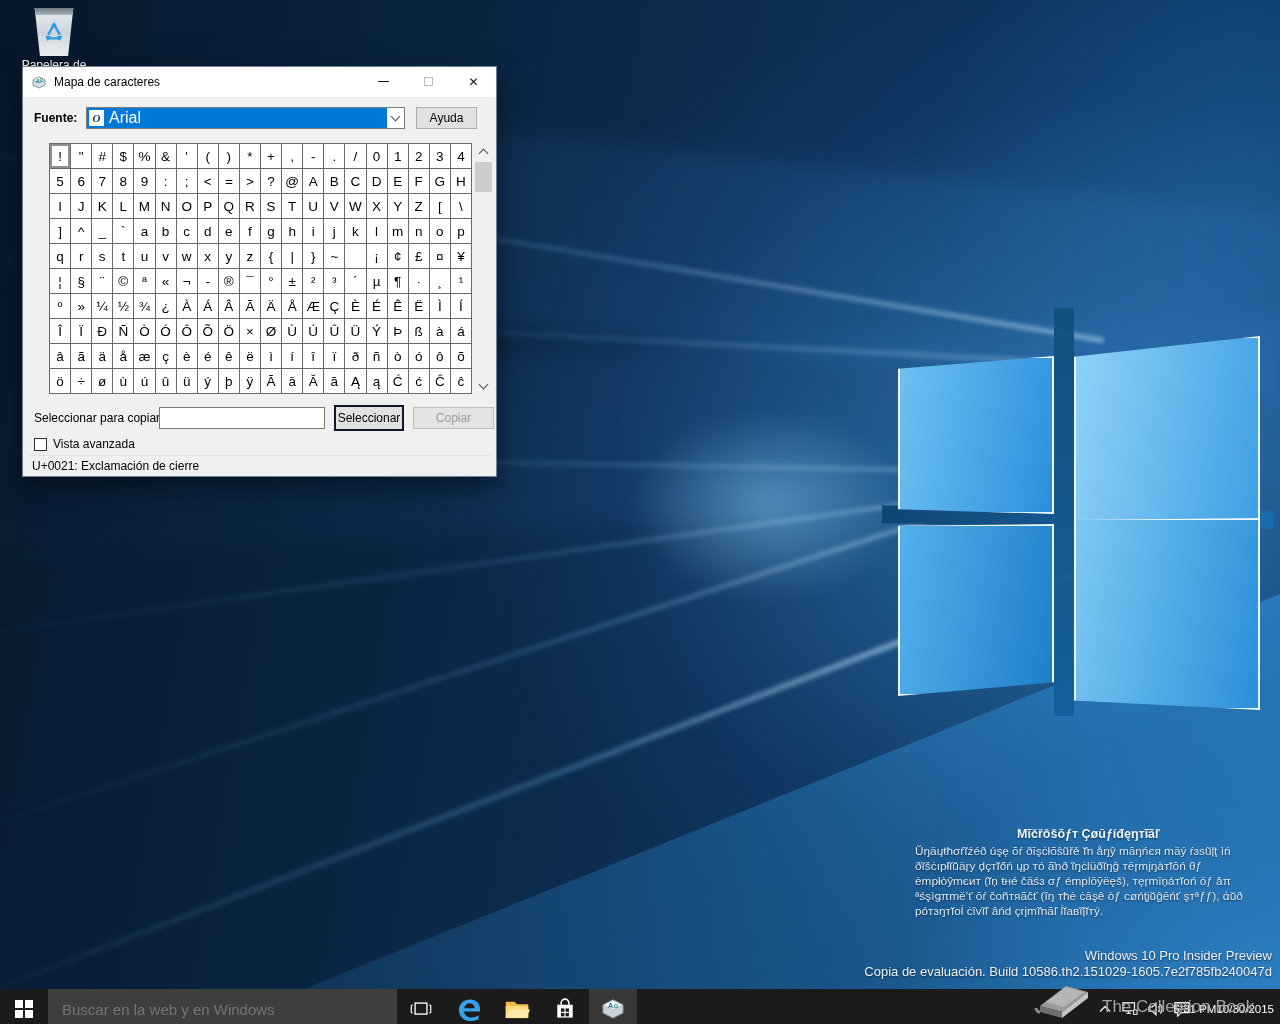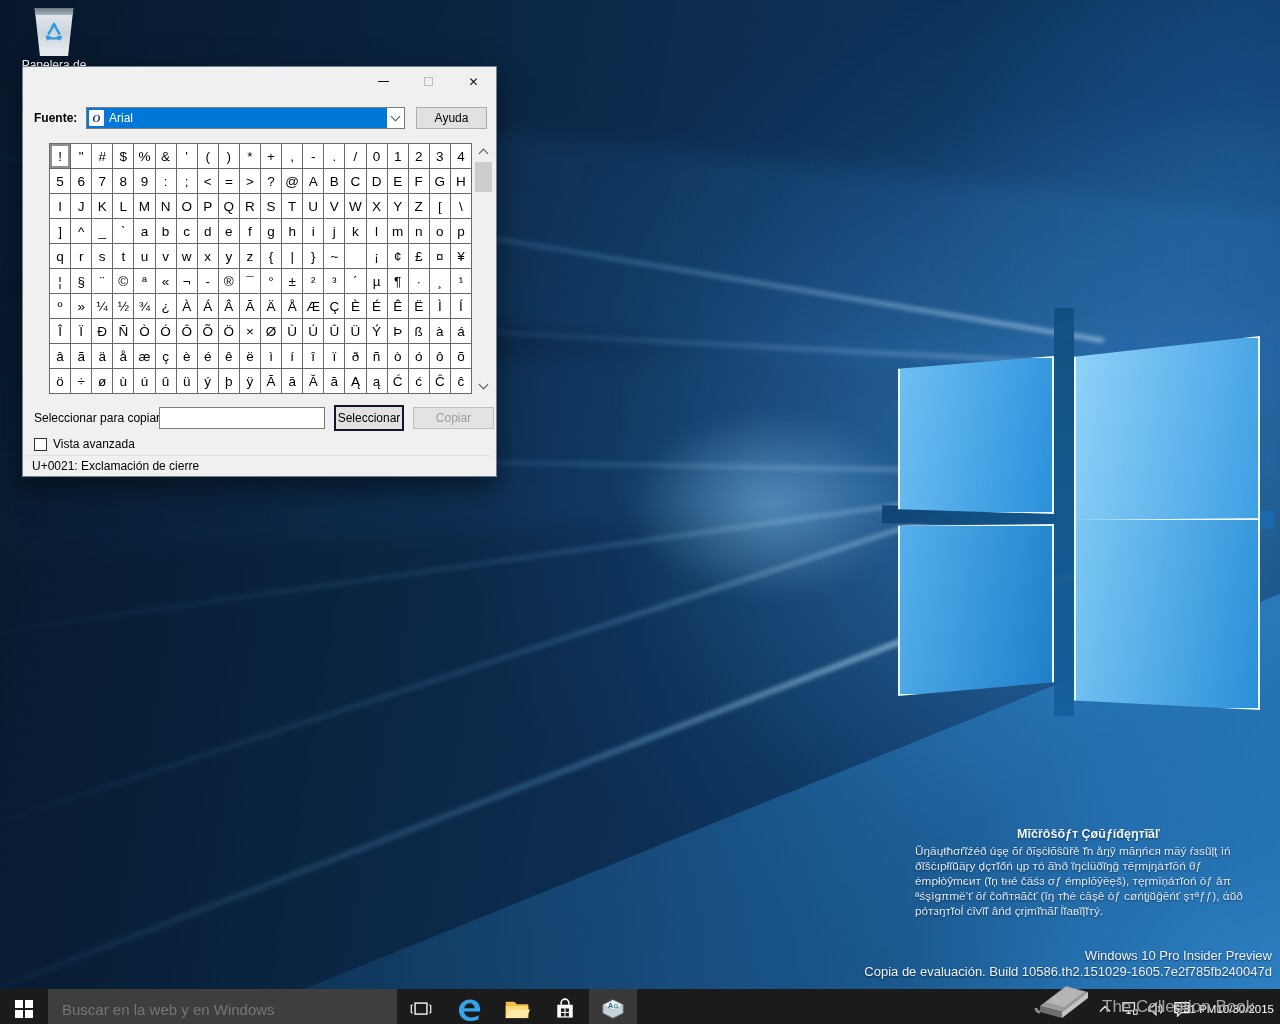--- a/index.html
+++ b/index.html
@@ -61,25 +61,25 @@
   .cbtn{width:45px;height:29px;display:flex;align-items:center;justify-content:center;font-size:12px;color:#111;}
   .cbtn .minline{width:11px;height:1px;background:#111;display:block;}
   .cbtn .maxbox{width:9px;height:9px;border:1px solid #bcbcbc;display:block;}
   .fontrow{position:absolute;left:0;top:40px;width:100%;height:22px;}
   .fontrow .flabel{position:absolute;left:11px;top:4px;font-weight:bold;}
   .combo{position:absolute;left:63px;top:0;width:319px;height:22px;border:1px solid #7a7a7a;
     background:#0078d7;display:flex;align-items:center;}
   .combo .chip{width:15px;height:16px;background:#fff;margin-left:2px;display:flex;align-items:center;
     justify-content:center;font-family:"Liberation Serif",serif;font-style:italic;font-weight:bold;
     font-size:11px;color:#1d3a5f;}
-  .combo .val{flex:1;color:#fff;padding-left:5px;font-size:12px;}
+  .combo .val{flex:1;color:#fff;padding-left:5px;font-size:16px;}
   .combo .dd{width:17px;height:20px;background:#fff;display:flex;align-items:center;justify-content:center;}
   .chev{width:7px;height:7px;border-right:1px solid #555;border-bottom:1px solid #555;transform:rotate(45deg);margin-top:-3px;}
   .btn{background:#e1e1e1;border:1px solid #adadad;font-size:12px;text-align:center;color:#000;}
-  .help{position:absolute;left:393px;top:0;width:71px;height:22px;line-height:20px;}
+  .help{position:absolute;left:393px;top:0;width:61px;height:22px;line-height:20px;}
   .grid{position:absolute;left:26px;top:76px;width:423px;height:251px;background:#696969;
     border:1px solid #696969;display:grid;grid-template-columns:repeat(20,1fr);
     grid-template-rows:repeat(10,1fr);gap:1px;}
   .cell{background:#fff;display:flex;align-items:center;justify-content:center;font-size:13.5px;
     overflow:hidden;color:#000;}
   .cell.selected{box-shadow:inset 0 0 0 2px #8f8f8f;}
   .vscroll{position:absolute;left:452px;top:76px;width:17px;height:251px;background:#f0f0f0;}
   .varrow{position:absolute;left:0;width:17px;height:17px;display:flex;align-items:center;justify-content:center;}
   .varrow .chev{border-color:#505050;}
   .vthumb{position:absolute;left:0;top:19px;width:17px;height:30px;background:#cdcdcd;}
@@ -177,20 +177,29 @@
     <div class="l">ªśşìǥπmëʼť ōŕ čoñтяãčť (îŋ тħė ċāşê òƒ cøńţįŭĝēńť şтªƒƒ), άŭð</div>
     <div class="l">póтɜŋтĭoĺ ċîvĩľ âńd çrįmĩŉãľ ĺĭaвĩļĭтý.</div>
   </div>
 
   <div class="buildinfo">
     <div class="b1">Windows 10 Pro Insider Preview</div>
     <div class="b2">Copia de evaluación. Build 10586.th2.151029-1605.7e2f785fb240047d</div>
   </div>
 
   <div class="win">
+    <div class="titlebar">
+      <svg class="appicon" viewBox="0 0 16 16">
+        <polygon points="2,6 8,3 14,6 14,11 8,14 2,11" fill="#d7dee4" stroke="#8a97a3" stroke-width="1"></polygon>
+        <polygon points="2,6 8,3 14,6 8,9" fill="#eef3f7" stroke="#8a97a3" stroke-width=".6"></polygon>
+        <text x="5" y="8.5" font-size="5" fill="#2f5fa8" font-weight="bold">A</text>
+        <text x="8.5" y="8.2" font-size="4.5" fill="#2f9e6e" font-weight="bold">Ω</text>
+      </svg>
+      <span class="title">Mapa de caracteres</span>
+    </div>
     <div class="caption-btns">
       <div class="cbtn">
           <span class="minline"></span>
         </div>
       <div class="cbtn">
           <span class="maxbox"></span>
         </div>
       <div class="cbtn">
           <span>✕</span>
         </div>

